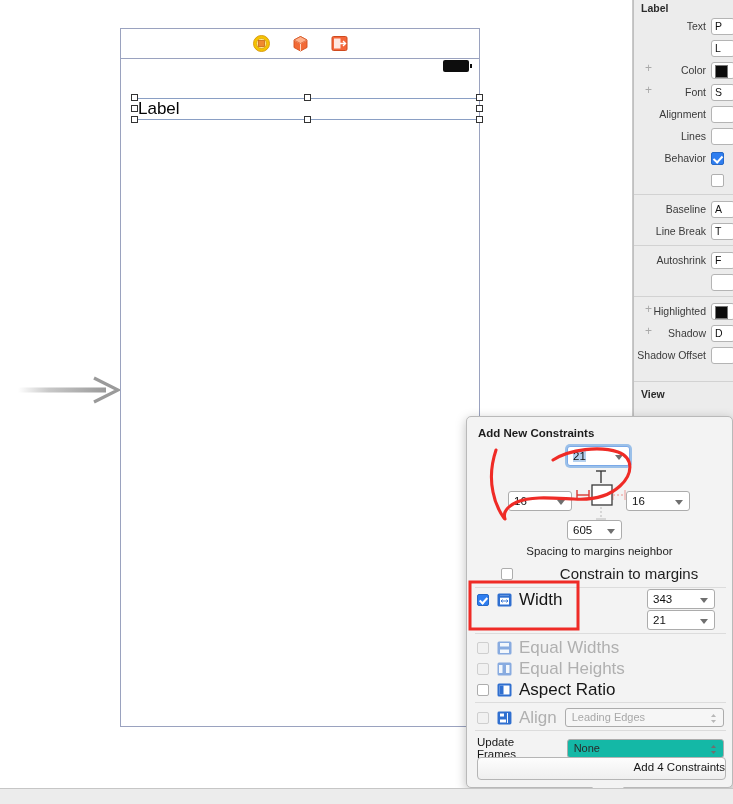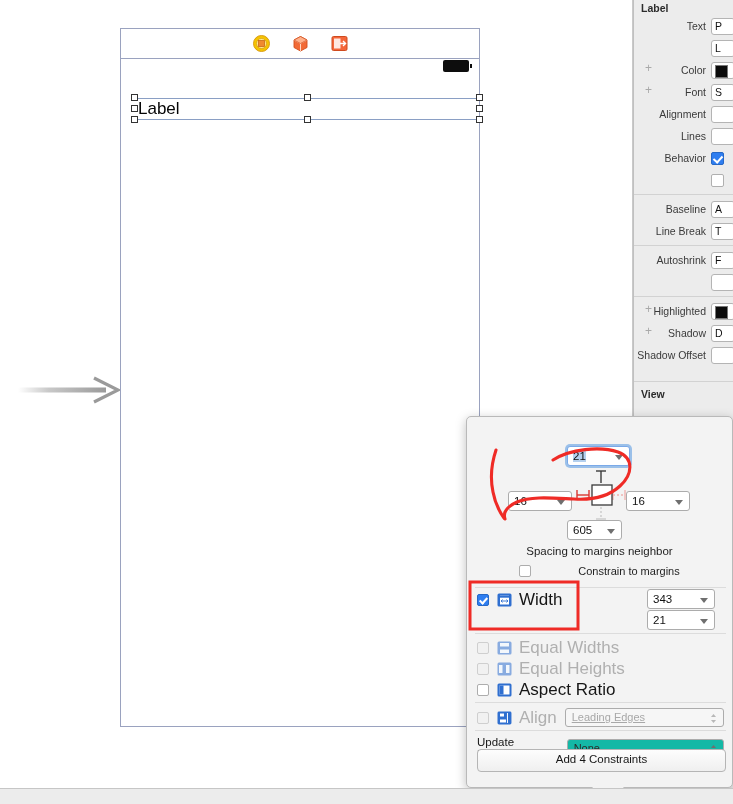--- a/index.html
+++ b/index.html
@@ -353,20 +353,21 @@
       <div class="insp-field blank"></div>
     </div>
 
     <div class="insp-sep" style="margin-top:16px;"></div>
 
     <div class="insp-section-title">View</div>
   </div>
 
   <div id="popover">
 
+    <div id="popover-title">Add New Constraints</div>
 
     <div class="stepfield focused" style="position:absolute;left:100px;top:29px;width:63px;">
       <span class="sel">21</span>
       <span class="arrow"></span>
     </div>
 
     <svg style="position:absolute;left:88px;top:52px;width:92px;height:52px;" viewBox="0 0 92 52">
 
       <line x1="46" y1="2" x2="46" y2="14" stroke="#3a3a3a" stroke-width="1.4"></line>
       <line x1="41" y1="2" x2="51" y2="2" stroke="#3a3a3a" stroke-width="1.4"></line>
@@ -397,21 +398,21 @@
 
     <div class="stepfield" style="position:absolute;left:100px;top:103px;width:55px;">
       <span>605</span>
       <span class="arrow"></span>
     </div>
 
     <div style="position:absolute;left:0;top:128px;width:100%;text-align:center;font-size:11.5px;color:#1e1e1e;">Spacing to margins neighbor</div>
 
     <div style="position:absolute;left:0;top:148px;width:100%;display:flex;align-items:center;justify-content:center;gap:7px;">
       <span class="cb"></span>
-      <span style="font-size:11px;color:#1e1e1e;margin-left:40px;">Constrain to margins</span>
+      <span style="font-size:15px;color:#1e1e1e;margin-left:40px;">Constrain to margins</span>
     </div>
 
     <div class="hsep" style="position:absolute;left:8px;top:170px;width:251px;"></div>
 
     <div class="optrow" style="position:absolute;left:10px;top:172px;width:247px;">
       <span class="cb on"></span>
       <svg class="gi" viewBox="0 0 15 14">
         <rect x="0.5" y="0.5" width="14" height="13" rx="1.5" fill="#2f6fd0"></rect>
         <rect x="3" y="2.5" width="9" height="9" fill="#ffffff"></rect>
         <rect x="3" y="2.5" width="9" height="2.2" fill="#2f6fd0"></rect>
@@ -465,21 +466,21 @@
 
     <div class="optrow" style="position:absolute;left:10px;top:290px;width:247px;">
       <span class="cb dim"></span>
       <svg class="gi" viewBox="0 0 15 14">
         <rect x="0.5" y="0.5" width="14" height="13" rx="1.5" fill="#2f6fd0"></rect>
         <rect x="3" y="2.5" width="4" height="3" fill="#ffffff"></rect>
         <rect x="3" y="8.5" width="6" height="3" fill="#ffffff"></rect>
         <line x1="10.5" y1="2" x2="10.5" y2="12" stroke="#ffffff" stroke-width="1"></line>
       </svg>
       <span class="oplabel dim" style="margin-right:8px;">Align</span>
-      <span class="popup-select dim" style="width:160px;text-decoration:underline;">
+      <span class="popup-select dim" style="width:160px;">
         <span>Leading Edges</span>
         <svg class="updown" viewBox="0 0 7 13">
           <path d="M3.5 2 L6 5 L1 5 Z" fill="#b8b8b8"></path>
             <path d="M3.5 11 L6 8 L1 8 Z" fill="#b8b8b8"></path>
         </svg>
       </span>
     </div>
 
     <div class="hsep" style="position:absolute;left:8px;top:313px;width:251px;"></div>
 
@@ -487,21 +488,21 @@
       <span style="font-size:11.5px;color:#161616;margin-right:8px;">Update Frames</span>
       <span class="popup-select" style="width:178px;">
         <span>None</span>
         <svg class="updown" viewBox="0 0 7 13">
           <path d="M3.5 2 L6 5 L1 5 Z" fill="#6f6f6f"></path>
             <path d="M3.5 11 L6 8 L1 8 Z" fill="#6f6f6f"></path>
         </svg>
       </span>
     </div>
 
-    <div id="addbtn" style="position:absolute;left:10px;top:332px;width:247px;">Add 4 Constraints</div>
+    <div id="addbtn" style="position:absolute;left:10px;top:340px;width:247px;text-align:right;">Add 4 Constraints</div>
 
     <svg id="pop-pointer" viewBox="0 0 34 16">
       <path d="M0 0 L17 15 L34 0 Z" fill="#f3f3f3" stroke="#b9b9b9" stroke-width="1"></path>
       <path d="M2 0 L32 0" stroke="#f3f3f3" stroke-width="2"></path>
     </svg>
   </div>
 
   <svg id="annot" viewBox="0 0 733 804">
 
     <path d="M553 460 C570 449, 600 446, 618 452 C634 458, 633 474, 620 486

